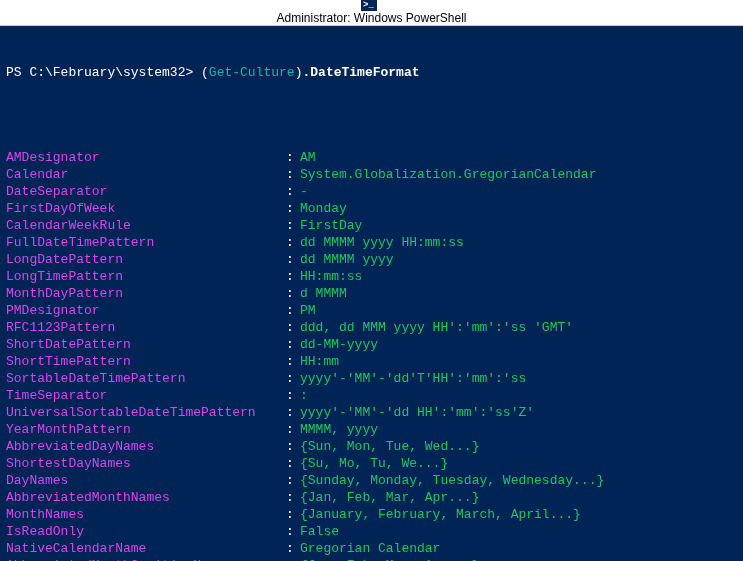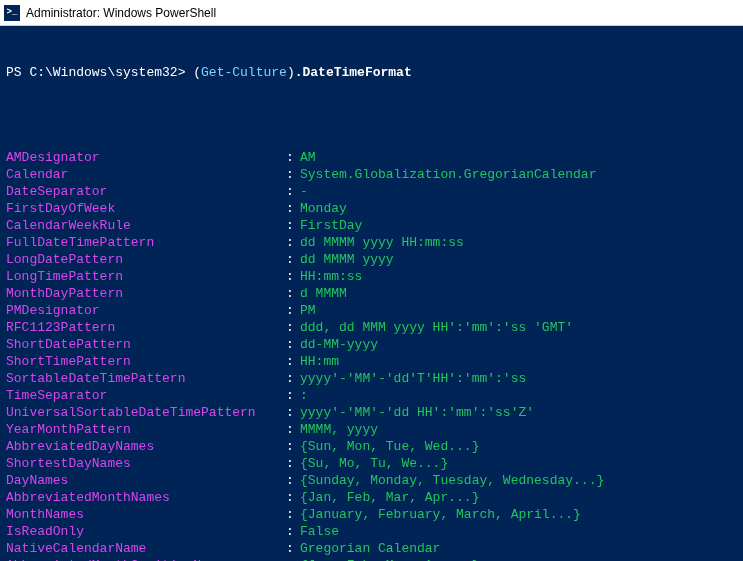--- a/index.html
+++ b/index.html
@@ -15,20 +15,21 @@
       background: #ffffff;
       overflow: hidden;
     }
     .titlebar {
       background: #ffffff;
       height: 26px;
       display: flex;
       align-items: center;
       padding: 0 4px;
       border-bottom: 1px solid #cccccc;
+      flex-direction: column;
     }
     .titlebar-icon {
       width: 16px;
       height: 16px;
       background: #012456;
       margin-right: 6px;
       position: relative;
       display: inline-flex;
       align-items: center;
       justify-content: center;
@@ -55,21 +56,21 @@
       white-space: pre;
     }
     .prompt-line {
       margin-bottom: 34px;
     }
     .prompt-path {
       color: #ffffff;
       margin-top: 14px;
     }
     .cmdlet {
-      color: #7dd3fc;
+      color: #14b8a6;
     }
     .prop-access {
       color: #ffffff;
       font-weight: bold;
     }
     .output-row {
       display: flex;
     }
     .prop-name {
       width: 280px;
@@ -87,15 +88,15 @@
   </style>
 </head>
 <body>
 
 <div class="titlebar">
   <span class="titlebar-icon"></span>
   <span class="titlebar-text">Administrator: Windows PowerShell</span>
 </div>
 
 <div class="terminal">
-  <div class="prompt-line"><span class="prompt-path">PS </span><span class="prompt-path">C:\Windows\system32</span><span class="prompt-path">&gt; </span><span>(</span><span class="cmdlet">Get-Culture</span><span>)</span><span class="prop-access">.DateTimeFormat</span></div>
+  <div class="prompt-line"><span class="prompt-path">PS </span><span class="prompt-path">C:\February\system32</span><span class="prompt-path">&gt; </span><span>(</span><span class="cmdlet">Get-Culture</span><span>)</span><span class="prop-access">.DateTimeFormat</span></div>
   <div id="output-container"><div class="output-row"><span class="prop-name">AMDesignator</span><span class="prop-sep">: </span><span class="prop-val">AM</span></div><div class="output-row"><span class="prop-name">Calendar</span><span class="prop-sep">: </span><span class="prop-val">System.Globalization.GregorianCalendar</span></div><div class="output-row"><span class="prop-name">DateSeparator</span><span class="prop-sep">: </span><span class="prop-val">-</span></div><div class="output-row"><span class="prop-name">FirstDayOfWeek</span><span class="prop-sep">: </span><span class="prop-val">Monday</span></div><div class="output-row"><span class="prop-name">CalendarWeekRule</span><span class="prop-sep">: </span><span class="prop-val">FirstDay</span></div><div class="output-row"><span class="prop-name">FullDateTimePattern</span><span class="prop-sep">: </span><span class="prop-val">dd MMMM yyyy HH:mm:ss</span></div><div class="output-row"><span class="prop-name">LongDatePattern</span><span class="prop-sep">: </span><span class="prop-val">dd MMMM yyyy</span></div><div class="output-row"><span class="prop-name">LongTimePattern</span><span class="prop-sep">: </span><span class="prop-val">HH:mm:ss</span></div><div class="output-row"><span class="prop-name">MonthDayPattern</span><span class="prop-sep">: </span><span class="prop-val">d MMMM</span></div><div class="output-row"><span class="prop-name">PMDesignator</span><span class="prop-sep">: </span><span class="prop-val">PM</span></div><div class="output-row"><span class="prop-name">RFC1123Pattern</span><span class="prop-sep">: </span><span class="prop-val">ddd, dd MMM yyyy HH':'mm':'ss 'GMT'</span></div><div class="output-row"><span class="prop-name">ShortDatePattern</span><span class="prop-sep">: </span><span class="prop-val">dd-MM-yyyy</span></div><div class="output-row"><span class="prop-name">ShortTimePattern</span><span class="prop-sep">: </span><span class="prop-val">HH:mm</span></div><div class="output-row"><span class="prop-name">SortableDateTimePattern</span><span class="prop-sep">: </span><span class="prop-val">yyyy'-'MM'-'dd'T'HH':'mm':'ss</span></div><div class="output-row"><span class="prop-name">TimeSeparator</span><span class="prop-sep">: </span><span class="prop-val">:</span></div><div class="output-row"><span class="prop-name">UniversalSortableDateTimePattern</span><span class="prop-sep">: </span><span class="prop-val">yyyy'-'MM'-'dd HH':'mm':'ss'Z'</span></div><div class="output-row"><span class="prop-name">YearMonthPattern</span><span class="prop-sep">: </span><span class="prop-val">MMMM, yyyy</span></div><div class="output-row"><span class="prop-name">AbbreviatedDayNames</span><span class="prop-sep">: </span><span class="prop-val">{Sun, Mon, Tue, Wed...}</span></div><div class="output-row"><span class="prop-name">ShortestDayNames</span><span class="prop-sep">: </span><span class="prop-val">{Su, Mo, Tu, We...}</span></div><div class="output-row"><span class="prop-name">DayNames</span><span class="prop-sep">: </span><span class="prop-val">{Sunday, Monday, Tuesday, Wednesday...}</span></div><div class="output-row"><span class="prop-name">AbbreviatedMonthNames</span><span class="prop-sep">: </span><span class="prop-val">{Jan, Feb, Mar, Apr...}</span></div><div class="output-row"><span class="prop-name">MonthNames</span><span class="prop-sep">: </span><span class="prop-val">{January, February, March, April...}</span></div><div class="output-row"><span class="prop-name">IsReadOnly</span><span class="prop-sep">: </span><span class="prop-val">False</span></div><div class="output-row"><span class="prop-name">NativeCalendarName</span><span class="prop-sep">: </span><span class="prop-val">Gregorian Calendar</span></div><div class="output-row"><span class="prop-name">AbbreviatedMonthGenitiveNames</span><span class="prop-sep">: </span><span class="prop-val">{Jan, Feb, Mar, Apr...}</span></div></div>
 </div>
 
 </body></html>

